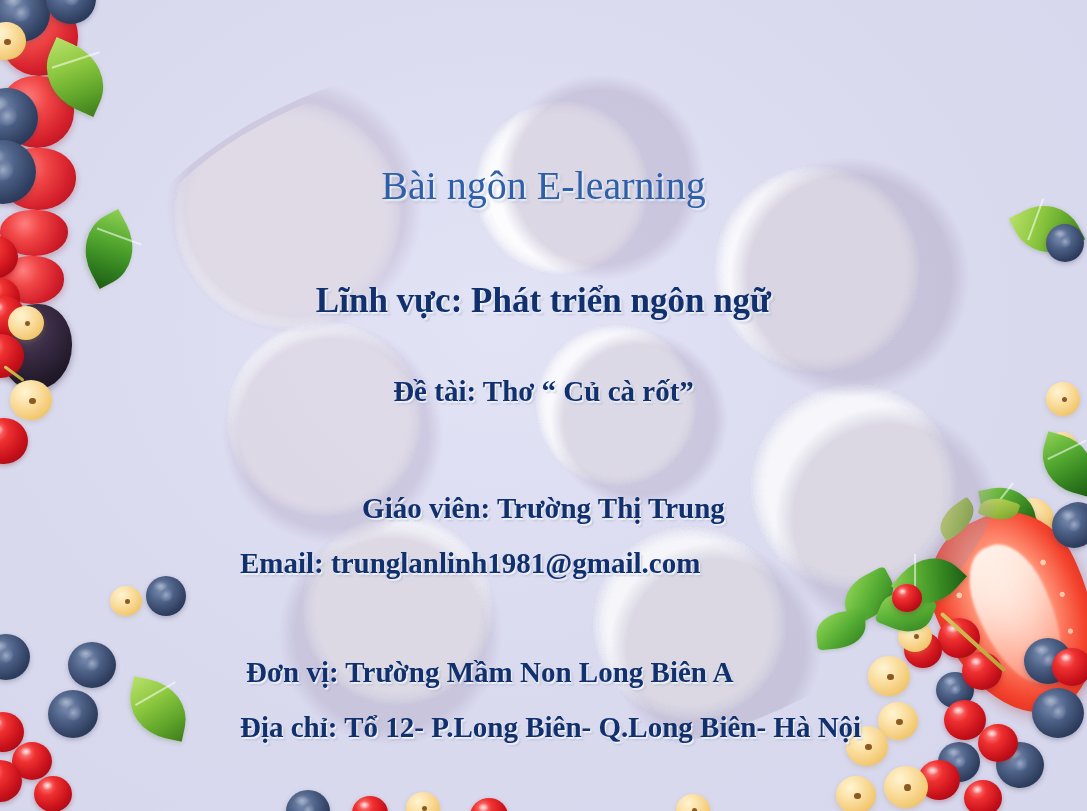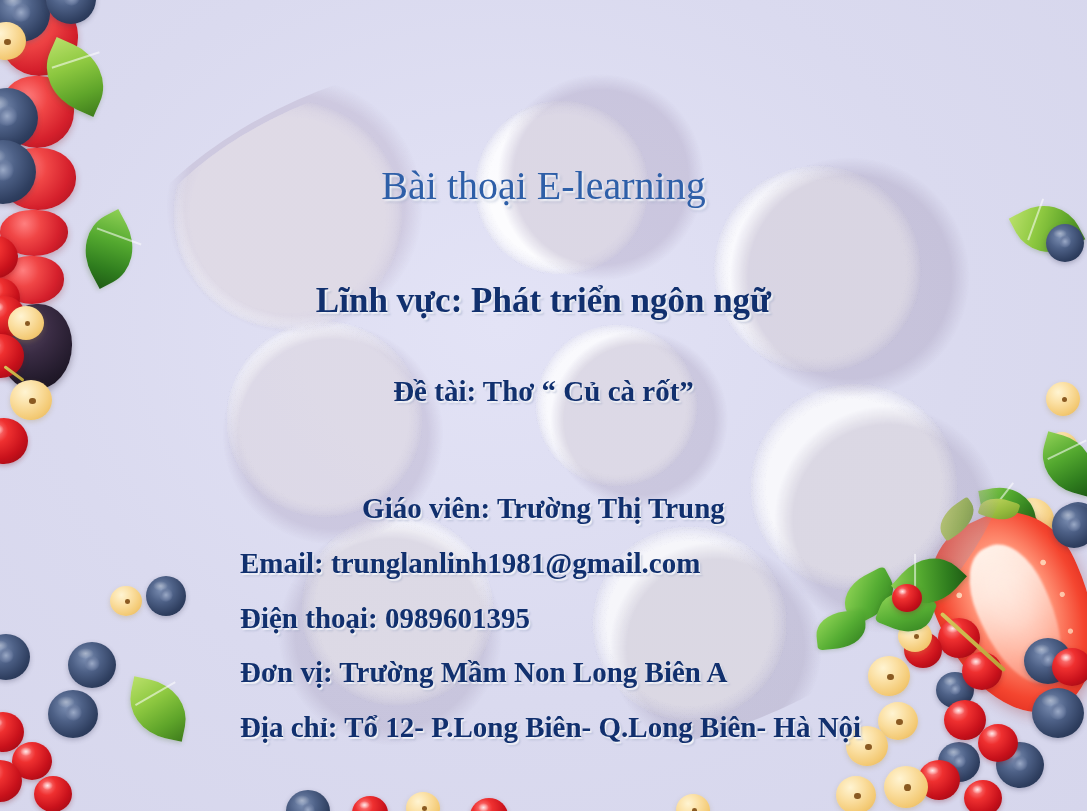--- a/index.html
+++ b/index.html
@@ -256,21 +256,21 @@
     position:absolute;
     left:240px;
     color:#11306e;
     font-size:29px;
     font-weight:bold;
     text-shadow:1.5px 1.5px 1.5px rgba(255,255,255,.9), 2.5px 2.5px 2px rgba(120,135,175,.40);
     white-space:nowrap;
   }
   .l-email { top:547px; }
   .l-phone { top:602px; }
-  .l-unit  { top:656px; }
+  .l-unit  { top:656px;margin-left:6px; }
   .l-addr  { top:711px; }
 </style>
 </head>
 <body>
 
 <div id="slide">
 
   <div class="fruit-layer">
 
     <div class="berry blueberry" style="left:-8px;  top:-14px;  width:58px;  height:56px;"></div>
@@ -362,30 +362,29 @@
     <div class="mint" style="left:880px; top:592px; width:52px; height:40px; transform:rotate(22deg);"></div>
     <div class="leaf dark" style="left:900px; top:556px; width:58px; height:50px; transform:rotate(-48deg);"></div>
 
     <div class="berry currant-red" style="left:892px; top:584px; width:30px; height:28px;"></div>
   </div>
 
   <div class="text-layer">
 
 
 
-    <div class="elearning">Bài thoại E-learning</div>
+    <div class="elearning">Bài ngôn E-learning</div>
 
     <div class="field">Lĩnh vực: Phát triển ngôn ngữ</div>
 
     <div class="center-line l-topic">Đề tài: Thơ “ Củ cà rốt”</div>
 
 
     <div class="center-line l-teacher">Giáo viên: Trường Thị Trung</div>
 
     <div class="left-line l-email">Email: trunglanlinh1981@gmail.com</div>
 
-    <div class="left-line l-phone">Điện thoại: 0989601395</div>
 
     <div class="left-line l-unit">Đơn vị: Trường Mầm Non Long Biên A</div>
 
     <div class="left-line l-addr">Địa chỉ: Tổ 12- P.Long Biên- Q.Long Biên- Hà Nội</div>
   </div>
 </div>
 
 </body></html>

